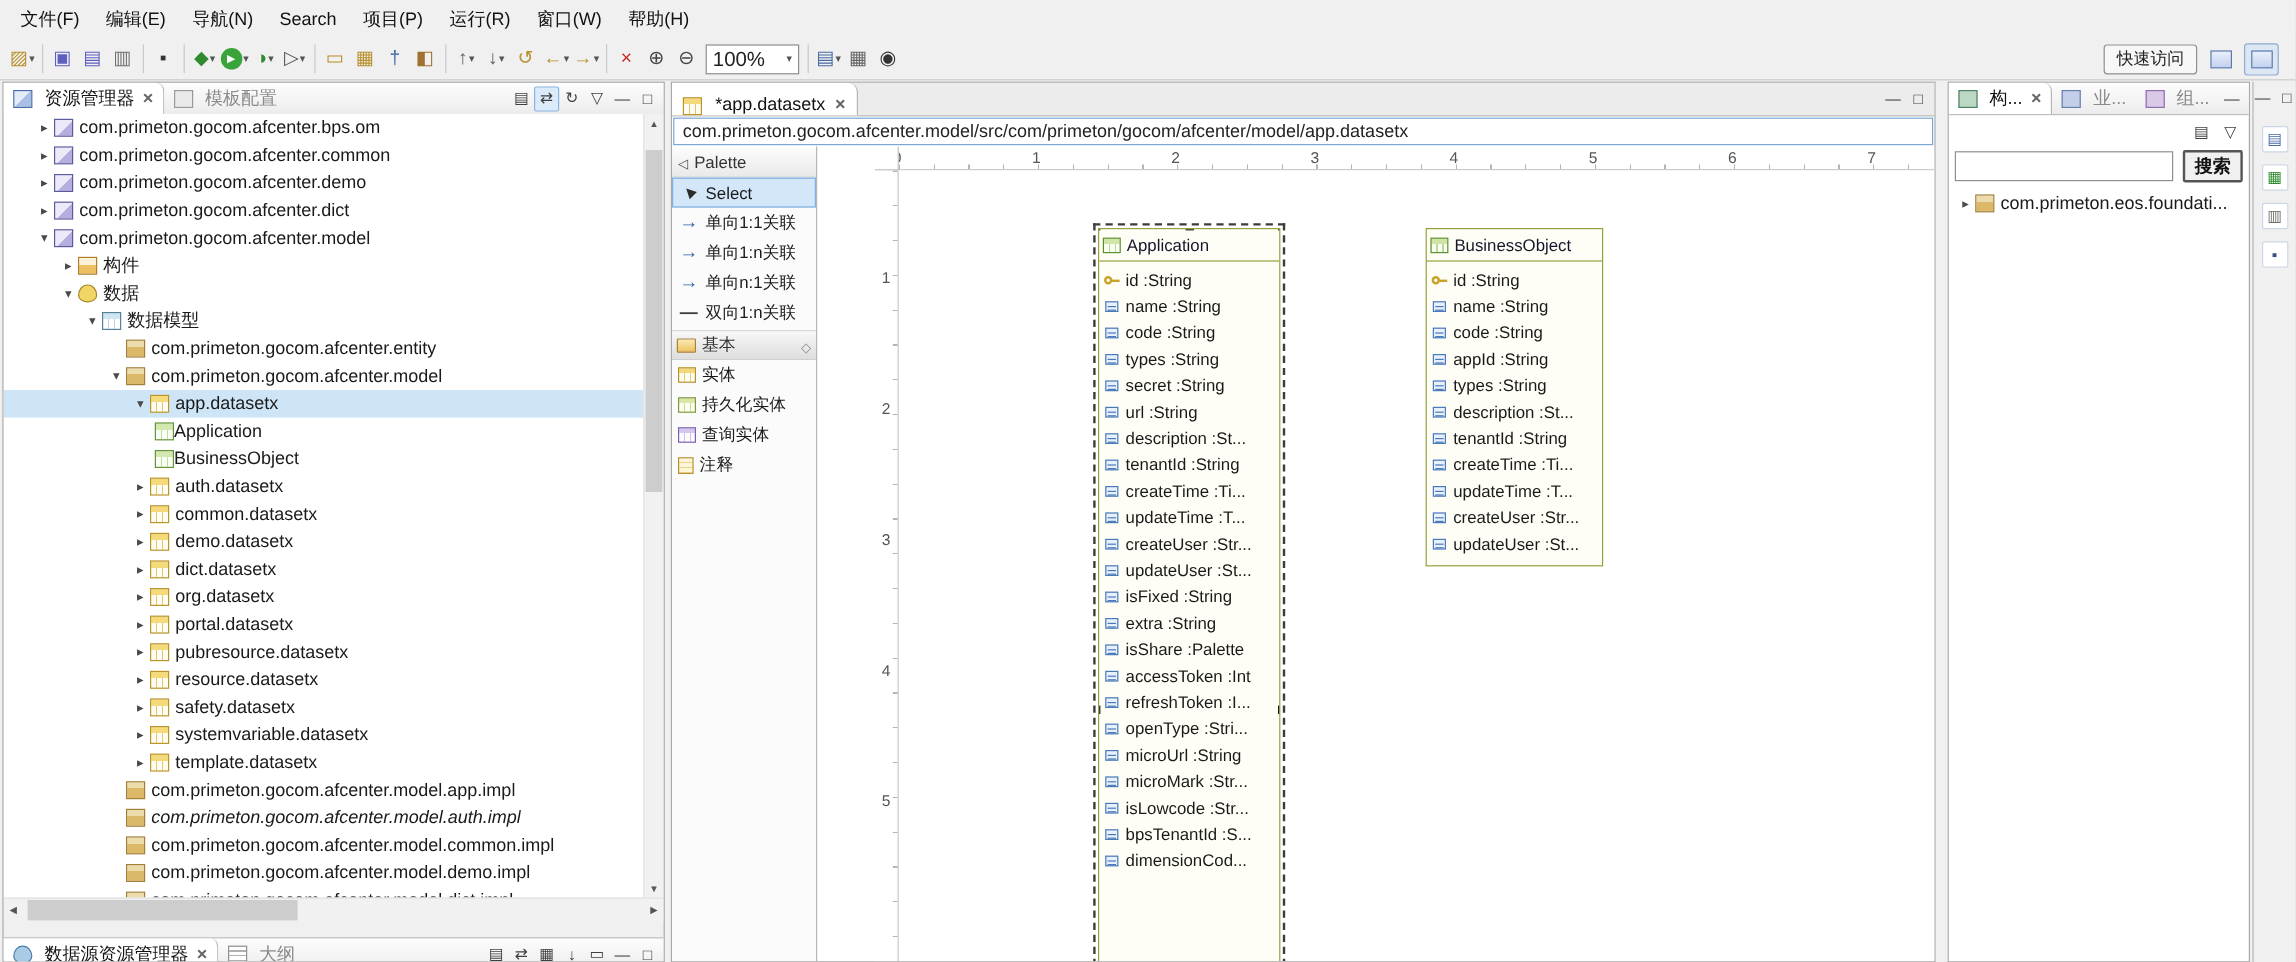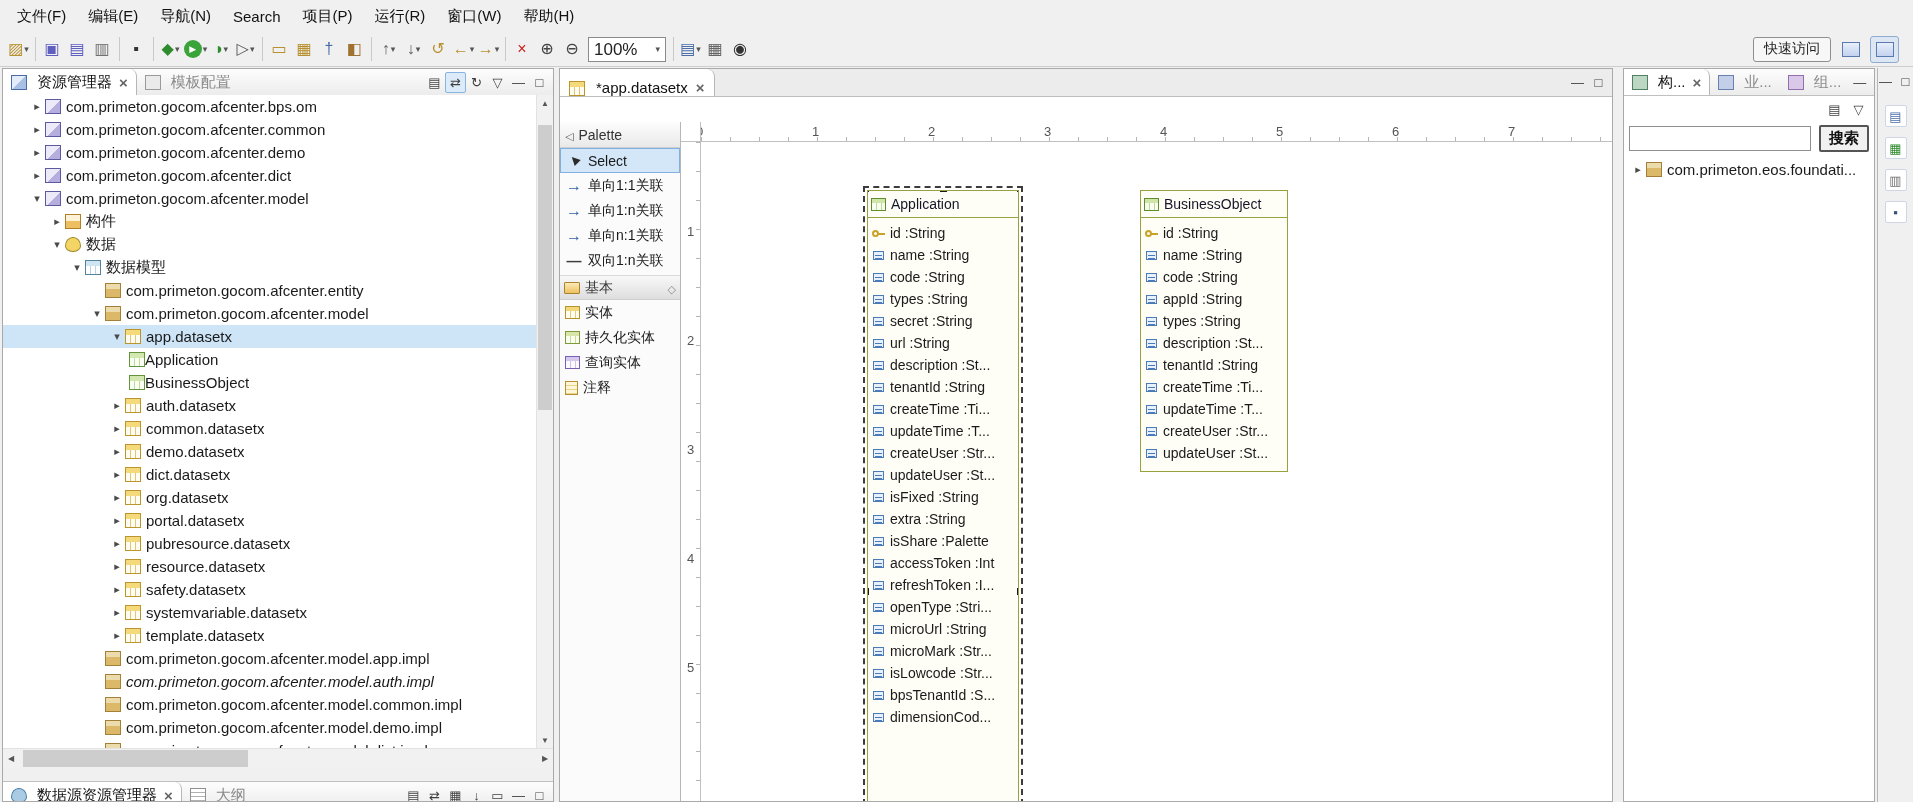--- a/index.html
+++ b/index.html
@@ -89,21 +89,21 @@
   .bottom-tabbar{position:absolute;left:0;top:712px;width:100%;height:26px;background:linear-gradient(#fdfdfd,#ececec);
         border-top:1px solid #c0c0c0;display:flex;align-items:stretch;}
 
   
   .etabbar{position:absolute;top:0;left:0;right:0;height:27px;background:#ececec;border-bottom:1px solid #bdbdbd;display:flex;}
   .etab{display:flex;align-items:center;gap:6px;padding:0 9px;font-size:15px;color:#111;}
   .etab.active{background:#fff;border-right:1px solid #b6b6b6;border-top-right-radius:8px;align-items:flex-end;}
   .breadcrumb{position:absolute;top:29px;left:1px;right:1px;height:23px;background:#fff;border:1px solid #7ba7d7;
         display:flex;align-items:center;padding:0 7px;box-sizing:border-box;font-size:15px;color:#222;
         white-space:nowrap;overflow:hidden;}
-  .ebody{position:absolute;top:53px;left:0;right:0;bottom:0;display:flex;}
+  .ebody{position:absolute;top:53px;left:0;right:0;bottom:0;display:flex;gap:48px;}
 
   
   .palette{width:121px;flex:none;border-right:1px solid #b6b6b6;background:#fbfbfb;font-size:14px;box-sizing:border-box;}
   .pal-header{height:25px;display:flex;align-items:center;gap:5px;padding:0 5px;
         background:linear-gradient(#fdfdfd,#e9e9e9);border-bottom:1px solid #d0d0d0;color:#333;}
   .pal-arrow::before{content:"◁";font-size:11px;color:#555;}
   .pal-item{height:25px;display:flex;align-items:center;gap:5px;padding:0 4px;border:1px solid rgba(0,0,0,0);
         color:#1a1a1a;white-space:nowrap;overflow:hidden;box-sizing:border-box;}
   .pal-item.selected{background:#d3e7f9;border-color:#7fb0e0;}
   .pal-group{height:23px;display:flex;align-items:center;gap:5px;padding:0 4px;margin-top:2px;
@@ -618,20 +618,23 @@
         <span class="ticon dataset"></span>
         <span>*app.datasetx</span>
         <span class="closex"></span>
       </div>
       <div class="vtools">
         <span class="tool-btn">—</span>
           <span class="tool-btn">□</span>
       </div>
     </div>
 
+    <div class="breadcrumb">
+      <span>com.primeton.gocom.afcenter.model/src/com/primeton/gocom/afcenter/model/app.datasetx</span>
+    </div>
 
     <div class="ebody">
 
       <div class="palette">
         <div class="pal-header">
           <span class="pal-arrow"></span>
           <span>Palette</span>
         </div>
         <div>
 

